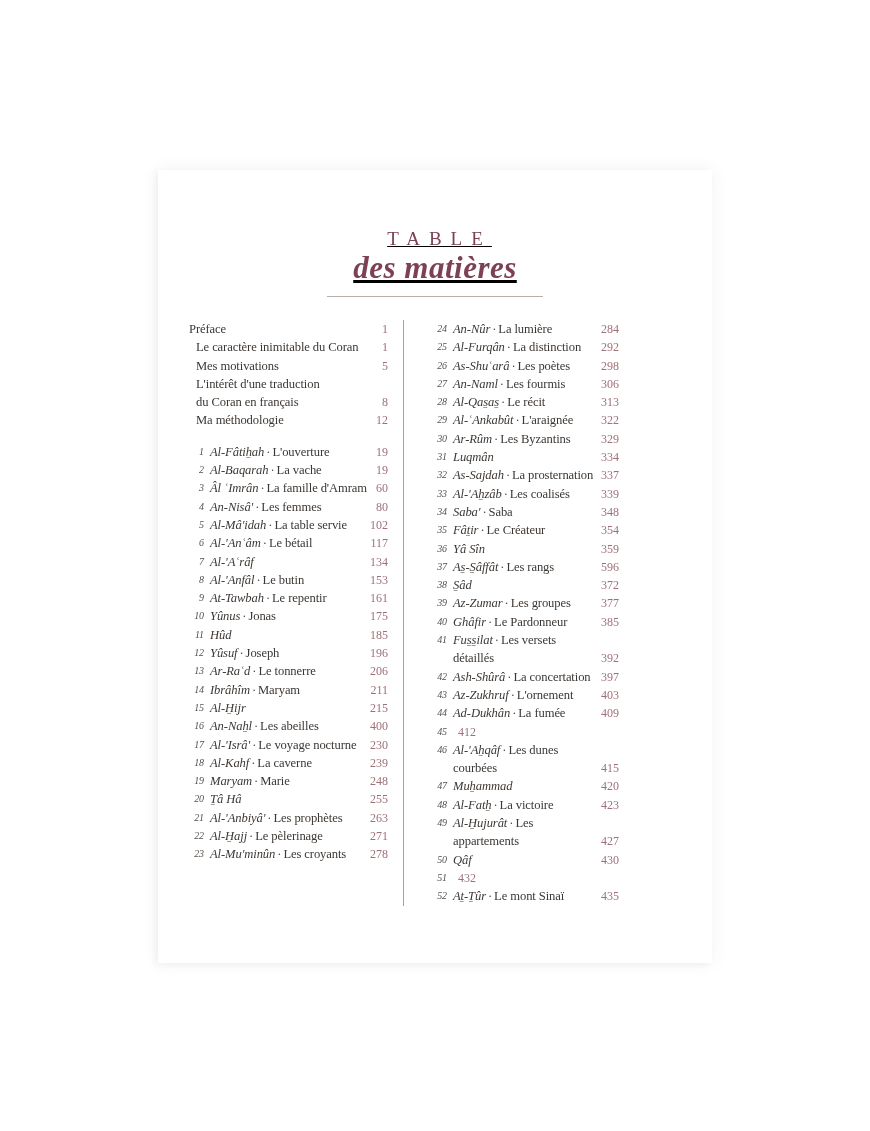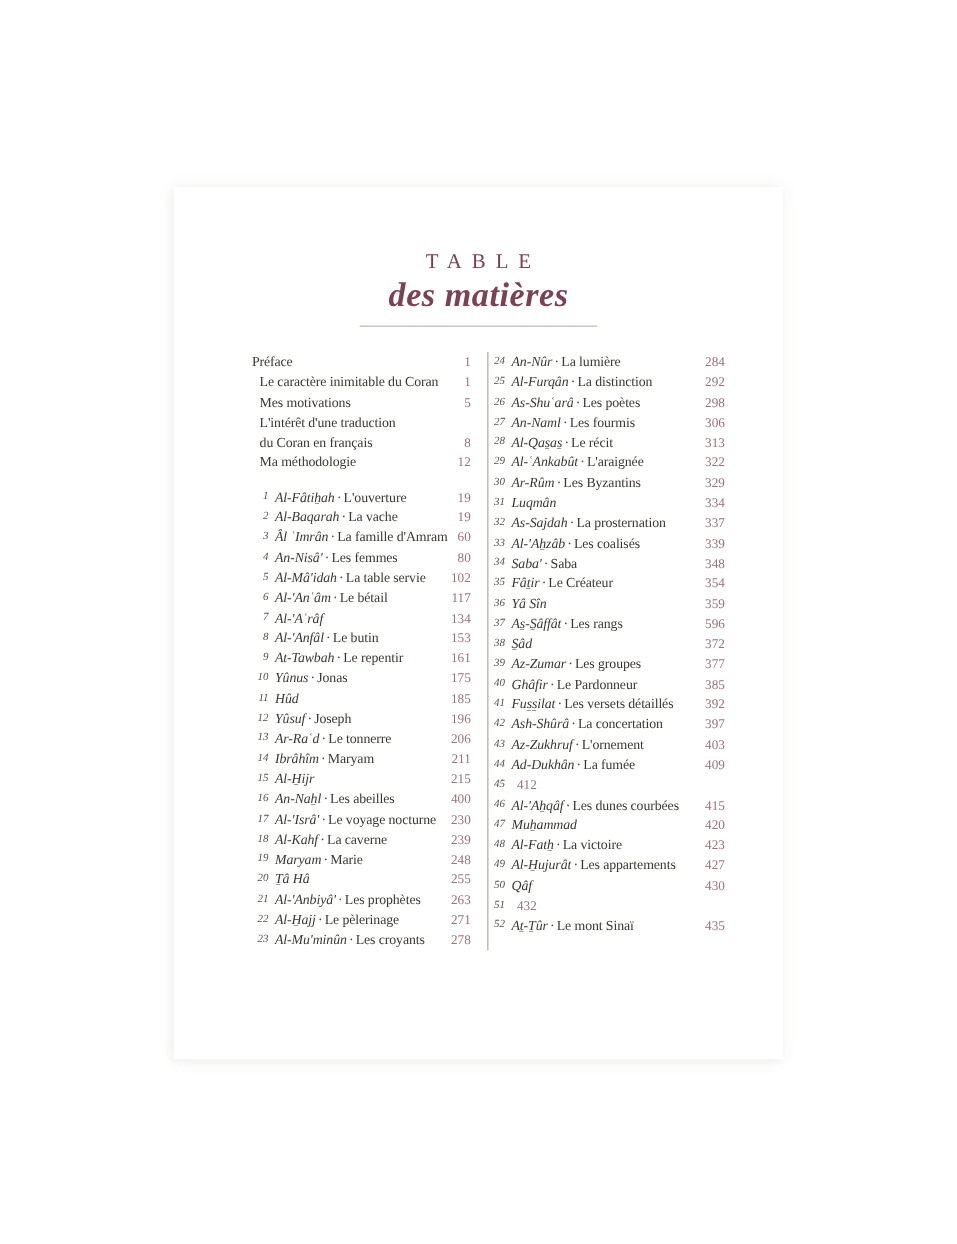--- a/index.html
+++ b/index.html
@@ -7,34 +7,34 @@
     width:870px;height:1131px;position:relative;background:#ffffff;
     font-family:"Liberation Serif","DejaVu Serif",serif;
     -webkit-font-smoothing:antialiased;
   }
   .sheet{
     position:absolute;left:158px;top:170px;width:554px;height:793px;
     background:#ffffff;
     box-shadow:0 0 16px rgba(80,70,62,0.07), -3px 2px 6px rgba(80,70,62,0.05);
   }
   
-  .toc-header{text-align:center;padding-top:58px;}
+  .toc-header{text-align:center;padding-top:58px;text-decoration:underline;}
   .title-caps{
     font-size:19px;line-height:22px;letter-spacing:9px;padding-left:9px;
     color:#7d4156;font-weight:400;
   }
   .title-script{
     font-size:31px;line-height:33px;font-style:italic;font-weight:700;
     color:#7d4156;letter-spacing:0.5px;margin-top:1px;
   }
   .title-rule{width:216px;height:1px;background:#b7afa9;margin:12px auto 0;}
   
-  .columns{display:flex;margin-left:71px;margin-top:23px;width:430px;align-items:stretch;}
+  .columns{display:flex;margin-left:31px;margin-top:23px;width:430px;align-items:stretch;}
   .col-left{width:199px;margin-right:15px;flex:none;}
-  .col-right{flex:1;border-left:1px solid #a6a09b;padding-left:0;min-width:0;}
+  .col-right{flex:1;border-left:1px solid #a6a09b;padding-left:28px;min-width:0;}
   .row{
     display:flex;align-items:flex-start;
     font-size:12.6px;line-height:18.3px;color:#3c3733;letter-spacing:-0.1px;
   }
   .row .label{flex:1;min-width:0;}
   .fm .label{white-space:pre-line;}
   .fm-row.indent .label{padding-left:7px;}
   .pg{
     color:#9d7178;align-self:flex-end;margin-left:5px;flex:none;
     font-size:12px;letter-spacing:0;

